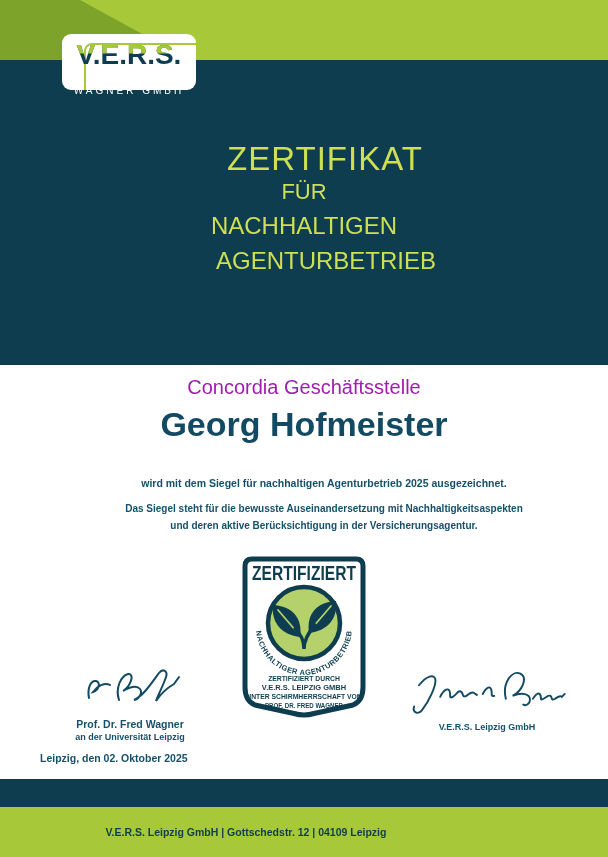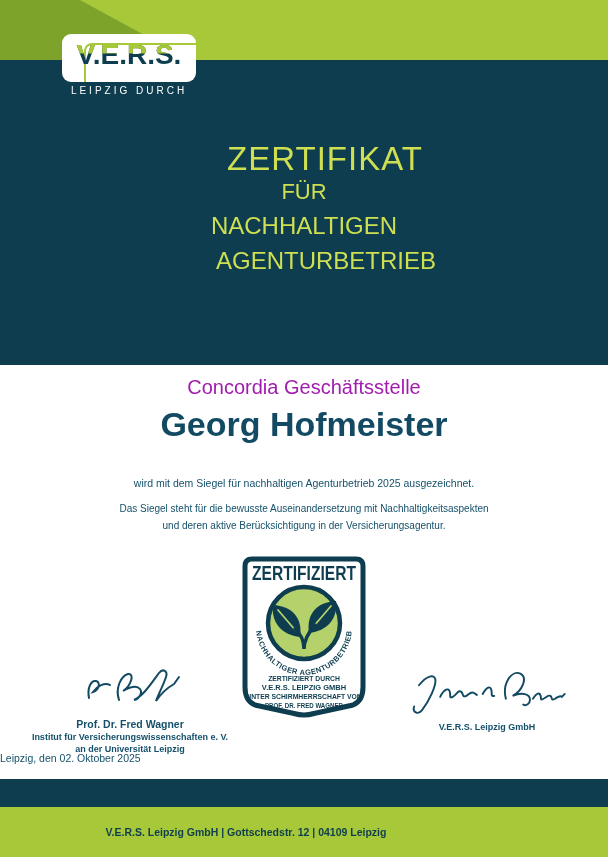--- a/index.html
+++ b/index.html
@@ -16,21 +16,21 @@
 
   
   .top-band { left:0; top:0; width:608px; height:60px; background:#a6c839; }
   .top-band-dark { left:0; top:0; width:200px; height:60px; background:#7ea32b;
     clip-path:polygon(0 0, 40% 0, 95% 100%, 0 100%); }
 
   
   .navy-header { left:0; top:60px; width:608px; height:305px; background:#0e3d4f; }
 
   
-  .logo-box { left:62px; top:34px; width:134px; height:48px; background:#ffffff;
+  .logo-box { left:62px; top:34px; width:134px; height:56px; background:#ffffff;
     border-radius:9px; overflow:hidden; z-index:5; }
   .logo-outline { position:absolute; left:22px; top:9px; width:150px; height:70px;
     border:2px solid #a6c839; border-radius:8px; }
   .logo-text-layer { position:absolute; left:0; top:7px; width:100%; text-align:center;
     font-size:28px; font-weight:bold; letter-spacing:0px; line-height:1; }
   .logo-text-navy { color:#0e3d4f; }
   .logo-text-green { color:#a6c839; clip-path:inset(0 0 55% 0); }
   .logo-subtitle { left:62px; top:85px; width:134px; text-align:center; color:#ffffff;
     font-size:10px; letter-spacing:3px; z-index:5; }
 
@@ -38,21 +38,21 @@
   .title-line { left:0; width:608px; text-align:center; color:#cfdf52; z-index:2; }
   .title-1 { top:140px; font-size:33px; letter-spacing:1px;padding-left:42px; }
   .title-2 { top:179px; font-size:22px; }
   .title-3 { top:212px; font-size:24px; }
   .title-4 { top:247px; font-size:24px;padding-left:44px; }
 
   
   .org-line  { left:0; top:376px; width:608px; text-align:center; font-size:20px; color:#a21caf; }
   .name-line { left:0; top:405px; width:608px; text-align:center; font-size:34px; font-weight:bold; color:#134a63; }
 
-  .small { font-weight:400; color:#14506a; }
+  .small { font-weight:700; color:#14506a;padding-left:40px; }
   .award-line { left:0; top:477px; width:608px; text-align:center; font-size:10.5px; }
   .desc-block { left:0; top:500px; width:608px; text-align:center; font-size:10px; line-height:17px; }
 
   
   .badge { left:241px; top:555px; width:126px; height:163px; z-index:3; }
 
   
   .sig-block { width:220px; text-align:center; }
   .sig-left  { left:20px;  top:658px; }
   .sig-right { left:377px; top:664px; }
@@ -73,21 +73,21 @@
 
 <div class="abs top-band"></div>
 <div class="abs top-band-dark"></div>
 <div class="abs navy-header"></div>
 
 <div class="abs logo-box">
   <div class="logo-outline"></div>
   <div class="logo-text-layer logo-text-navy">V.E.R.S.</div>
   <div class="logo-text-layer logo-text-green">V.E.R.S.</div>
 </div>
-<div class="abs logo-subtitle">LEIPZIG DURCH</div>
+<div class="abs logo-subtitle">WAGNER GMBH</div>
 
 <div class="abs title-line title-1">ZERTIFIKAT</div>
 <div class="abs title-line title-2">FÜR</div>
 <div class="abs title-line title-3">NACHHALTIGEN</div>
 <div class="abs title-line title-4">AGENTURBETRIEB</div>
 
 <div class="abs org-line">Concordia Geschäftsstelle</div>
 <div class="abs name-line">Georg Hofmeister</div>
 
 <div class="abs award-line small">wird mit dem Siegel für nachhaltigen Agenturbetrieb 2025 ausgezeichnet.</div>
@@ -120,21 +120,20 @@
 </svg>
 
 <div class="abs sig-block sig-left">
   <svg class="sig-svg" width="110" height="56" viewBox="0 0 110 56">
     <g fill="none" stroke="#134a63" stroke-width="2" stroke-linecap="round">
       <path d="M 14 40 C 12 30 16 22 21 23 C 26 24 24 32 18 34 C 22 28 30 24 35 27"></path>
       <path d="M 44 42 C 40 30 46 18 53 16 C 60 15 56 28 48 33 C 55 29 62 27 65 31 C 68 35 64 41 59 42 C 68 38 76 26 84 15 C 88 10 93 13 91 19 C 88 28 83 37 81 43 C 85 37 92 30 99 26 L 104 19"></path>
     </g>
   </svg>
   <div class="sig-name">Prof. Dr. Fred Wagner</div>
-  <div class="sig-sub">Institut für Versicherungswissenschaften e. V.</div>
   <div class="sig-sub">an der Universität Leipzig</div>
 </div>
 
 <div class="abs sig-block sig-right">
   <svg class="sig-svg" width="165" height="56" viewBox="0 0 170 58">
     <g fill="none" stroke="#134a63" stroke-width="2" stroke-linecap="round">
       <path d="M 14 22 C 22 12 30 10 31 16 C 32 22 25 38 17 48 C 13 53 7 50 9 44"></path>
       <path d="M 36 34 C 40 26 45 24 46 29 C 47 33 45 36 49 34 C 53 32 55 26 58 29 C 60 31 59 35 63 33 C 66 31 68 28 71 30 L 74 32"></path>
       <path d="M 80 31 C 84 24 88 22 89 27 C 90 31 88 34 92 33"></path>
       <path d="M 104 36 C 100 20 110 6 119 10 C 127 14 121 28 111 33 C 121 29 129 31 129 37 C 129 41 125 44 122 42"></path>

